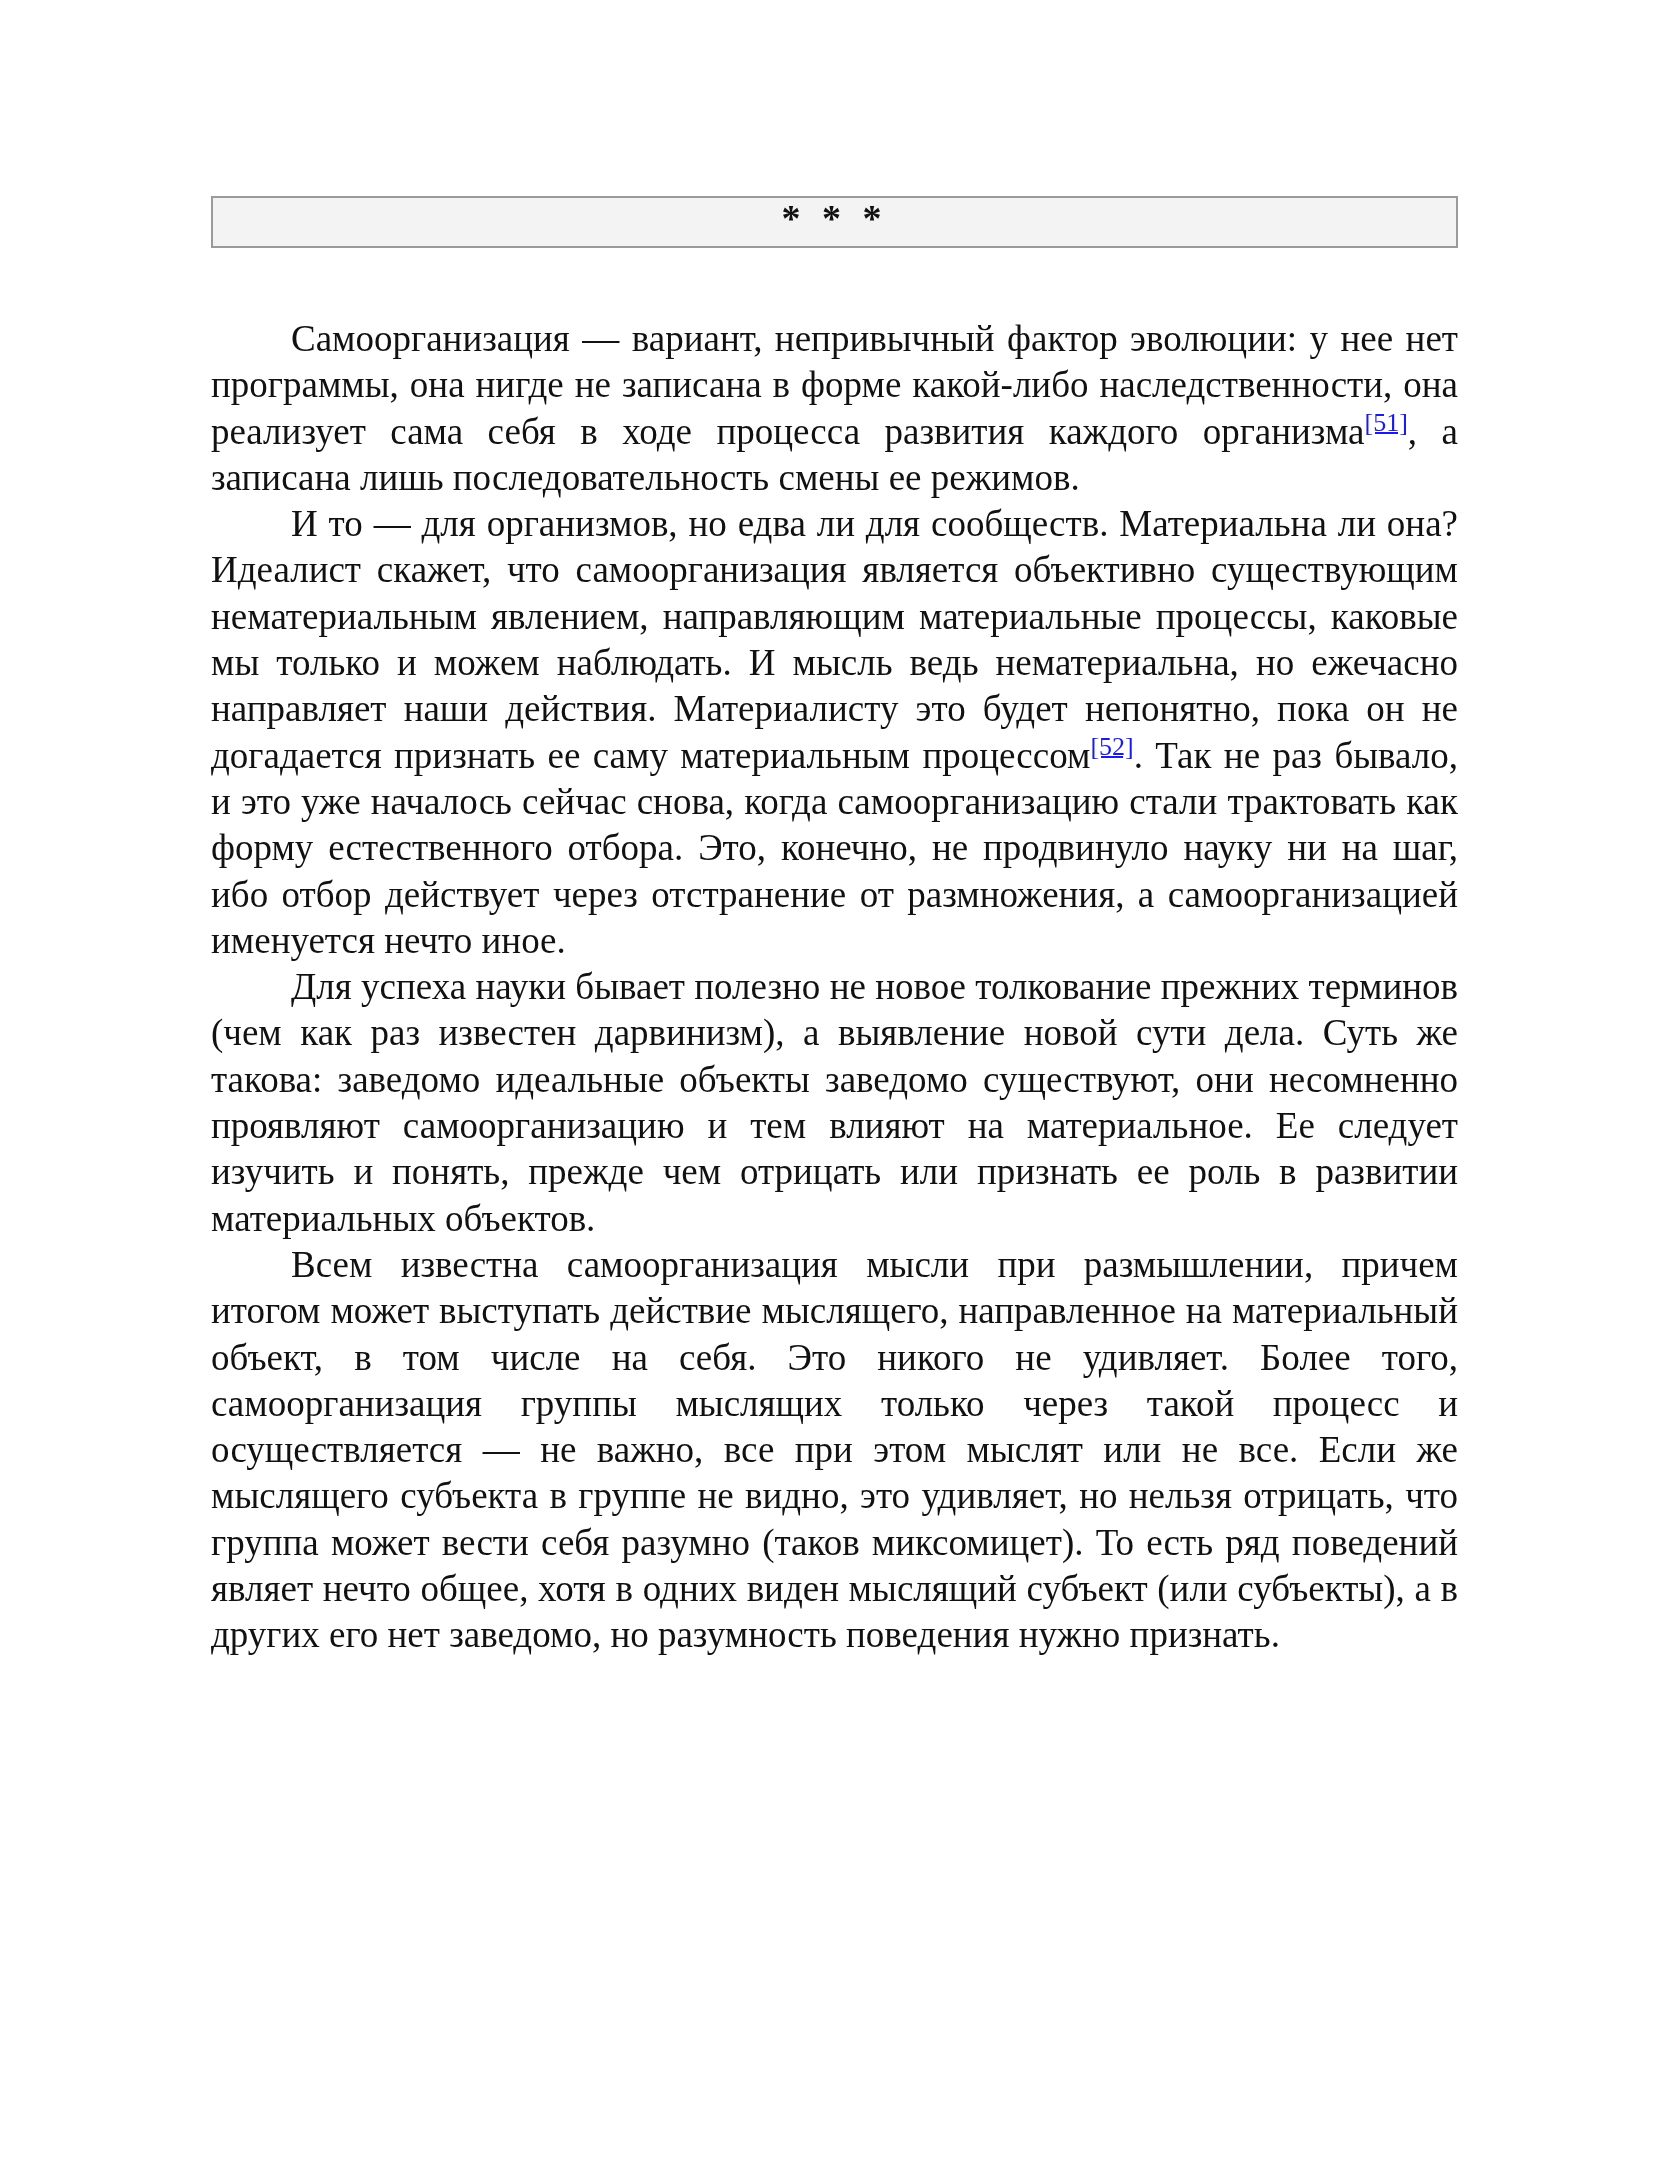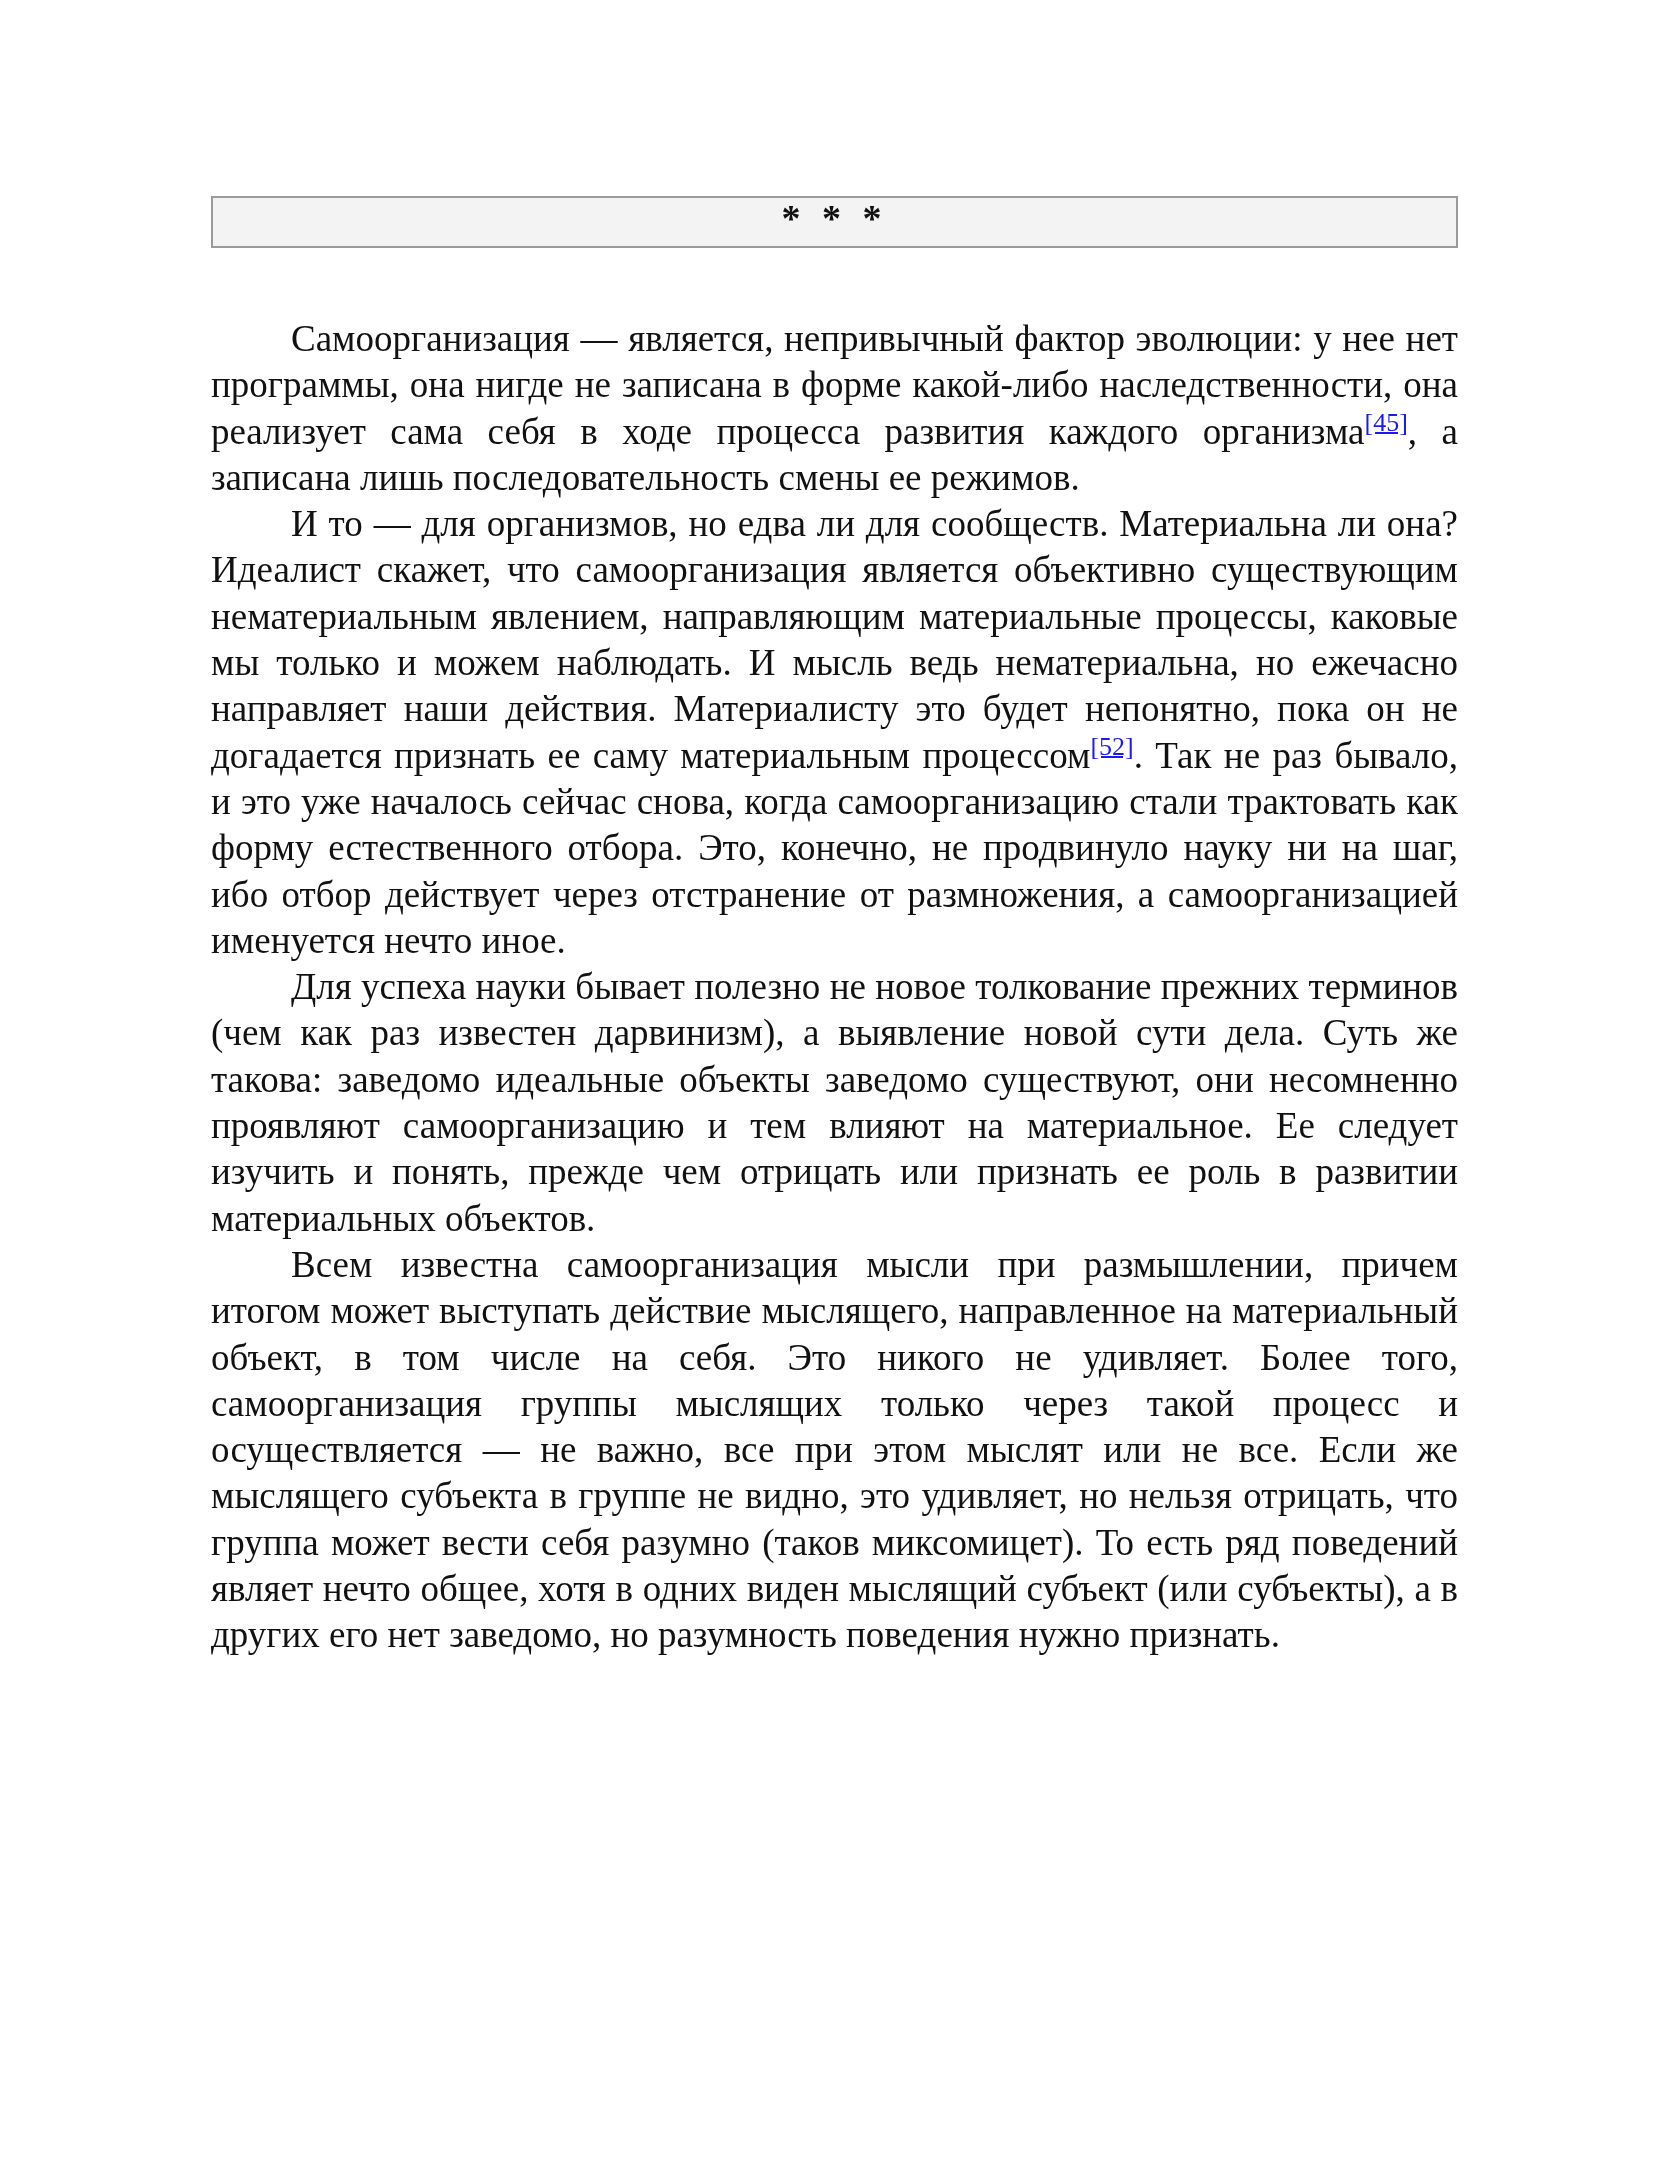--- a/index.html
+++ b/index.html
@@ -37,18 +37,18 @@
   }
 </style>
 </head>
 <body>
 
 <div class="page">
   <div class="separator">
     <span>* * *</span>
   </div>
   <div class="content">
-    <p class="para"><span>Самоорганизация — является, непривычный фактор эволюции: у нее нет программы, она нигде не записана в форме какой-либо наследственности, она реализует сама себя в ходе процесса развития каждого организма</span><a class="fn">[45]</a><span>, а записана лишь последовательность смены ее режимов.</span></p>
+    <p class="para"><span>Самоорганизация — вариант, непривычный фактор эволюции: у нее нет программы, она нигде не записана в форме какой-либо наследственности, она реализует сама себя в ходе процесса развития каждого организма</span><a class="fn">[51]</a><span>, а записана лишь последовательность смены ее режимов.</span></p>
     <p class="para"><span>И то — для организмов, но едва ли для сообществ. Материальна ли она? Идеалист скажет, что самоорганизация является объективно существующим нематериальным явлением, направляющим материальные процессы, каковые мы только и можем наблюдать. И мысль ведь нематериальна, но ежечасно направляет наши действия. Материалисту это будет непонятно, пока он не догадается признать ее саму материальным процессом</span><a class="fn">[52]</a><span>. Так не раз бывало, и это уже началось сейчас снова, когда самоорганизацию стали трактовать как форму естественного отбора. Это, конечно, не продвинуло науку ни на шаг, ибо отбор действует через отстранение от размножения, а самоорганизацией именуется нечто иное.</span></p>
     <p class="para"><span>Для успеха науки бывает полезно не новое толкование прежних терминов (чем как раз известен дарвинизм), а выявление новой сути дела. Суть же такова: заведомо идеальные объекты заведомо существуют, они несомненно проявляют самоорганизацию и тем влияют на материальное. Ее следует изучить и понять, прежде чем отрицать или признать ее роль в развитии материальных объектов.</span></p>
     <p class="para"><span>Всем известна самоорганизация мысли при размышлении, причем итогом может выступать действие мыслящего, направленное на материальный объект, в том числе на себя. Это никого не удивляет. Более того, самоорганизация группы мыслящих только через такой процесс и осуществляется — не важно, все при этом мыслят или не все. Если же мыслящего субъекта в группе не видно, это удивляет, но нельзя отрицать, что группа может вести себя разумно (таков миксомицет). То есть ряд поведений являет нечто общее, хотя в одних виден мыслящий субъект (или субъекты), а в других его нет заведомо, но разумность поведения нужно признать.</span></p>
   </div>
 </div>
 
 </body></html>

